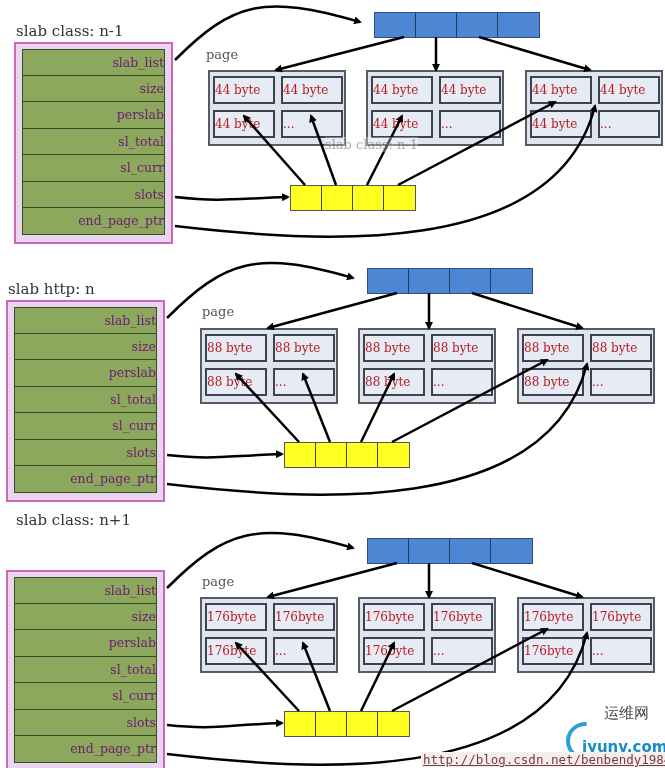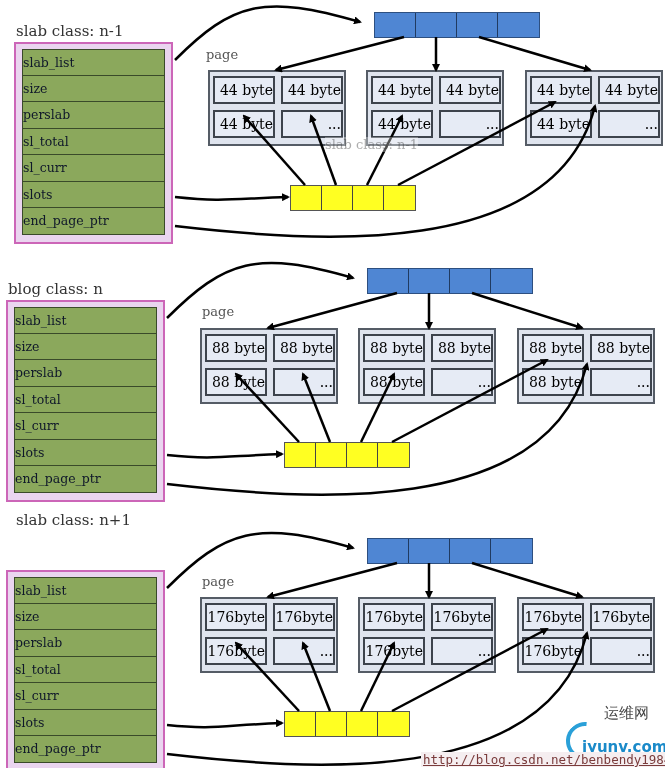--- a/index.html
+++ b/index.html
@@ -1,23 +1,23 @@
 <!DOCTYPE html>
 <html><head>
 <meta charset="utf-8">
 <style>
   html, body { margin:0; padding:0; background:#ffffff; }
   body { width:665px; height:768px; position:relative; overflow:hidden; font-family:"DejaVu Serif", serif; }
   .title { position:absolute; font-size:15px; color:#333; font-family:"DejaVu Serif", serif; white-space:nowrap; }
   .struct { position:absolute; border:2px solid #cc66b8; background:#ead5ef; padding:5px 6px; box-sizing:border-box; width:159px; height:202px; }
-  .field { height:26.5px; line-height:26.5px; background:#8ba85c; border:1px solid #3a4a2a; border-top:none; text-align:left; font-size:12.5px; color:#0f172a; box-sizing:border-box; }
+  .field { height:26.5px; line-height:26.5px; background:#8ba85c; border:1px solid #3a4a2a; border-top:none; text-align:right; font-size:12.5px; color:#701a75; box-sizing:border-box; }
   .field:first-child { border-top:1px solid #3a4a2a; }
   .page-label { position:absolute; font-size:13px; color:#555; }
   .page { position:absolute; width:138px; height:76px; background:#dfe4ee; border:2px solid #555c66; box-sizing:border-box; }
-  .chunk { position:absolute; width:62px; height:28px; background:#e6ebf5; border:2px solid #3d434c; box-sizing:border-box; font-size:14px; color:#000000; text-align:right; line-height:24px; font-family:"DejaVu Serif", serif; white-space:nowrap; }
+  .chunk { position:absolute; width:62px; height:28px; background:#e6ebf5; border:2px solid #3d434c; box-sizing:border-box; font-size:12px; color:#b91c1c; text-align:left; line-height:24px; font-family:"DejaVu Serif", serif; white-space:nowrap; }
   .blue-array { position:absolute; height:24px; display:flex; border:1px solid #2d4f80; }
   .blue-array .cell { width:41px; height:24px; background:#4f86d3; border-right:1px solid #203a60; box-sizing:border-box; }
   .blue-array .cell:last-child { border-right:none; }
   .yellow-array { position:absolute; height:24px; display:flex; border:1px solid #555; }
   .yellow-array .cell { width:31px; height:24px; background:#ffff22; border-right:1px solid #444; box-sizing:border-box; }
   .yellow-array .cell:last-child { border-right:none; }
   svg.arrows { position:absolute; left:0; top:0; width:665px; height:768px; pointer-events:none; }
   .ghost { position:absolute; font-size:13px; color:#777; opacity:0.6; white-space:nowrap; background:rgba(255,255,255,0.55); }
   .wm-url { position:absolute; left:421px; top:752px; font-size:12.5px; color:#7a3b3b; text-decoration:underline; font-family:"DejaVu Sans Mono", monospace; background:#f5eef0; padding:0 2px; white-space:nowrap; }
   .wm-cn { position:absolute; left:604px; top:704px; font-size:15px; color:#444; font-family:"DejaVu Sans", sans-serif; }
@@ -62,21 +62,21 @@
       <div class="cell"></div>
       <div class="cell"></div>
       <div class="cell"></div>
     </div>
     <div class="yellow-array" style="left: 290px; top: 185px;">
       <div class="cell"></div>
       <div class="cell"></div>
       <div class="cell"></div>
       <div class="cell"></div>
     </div>
-    <div class="title" style="left: 8px; top: 280px;">blog class: n</div>
+    <div class="title" style="left: 8px; top: 280px;">slab http: n</div>
     <div class="struct" style="left: 6px; top: 300px;">
       <div class="field">slab_list</div>
       <div class="field">size</div>
       <div class="field">perslab</div>
       <div class="field">sl_total</div>
       <div class="field">sl_curr</div>
       <div class="field">slots</div>
       <div class="field">end_page_ptr</div>
     </div>
     <div class="page-label" style="left: 202px; top: 304px;">page</div>

